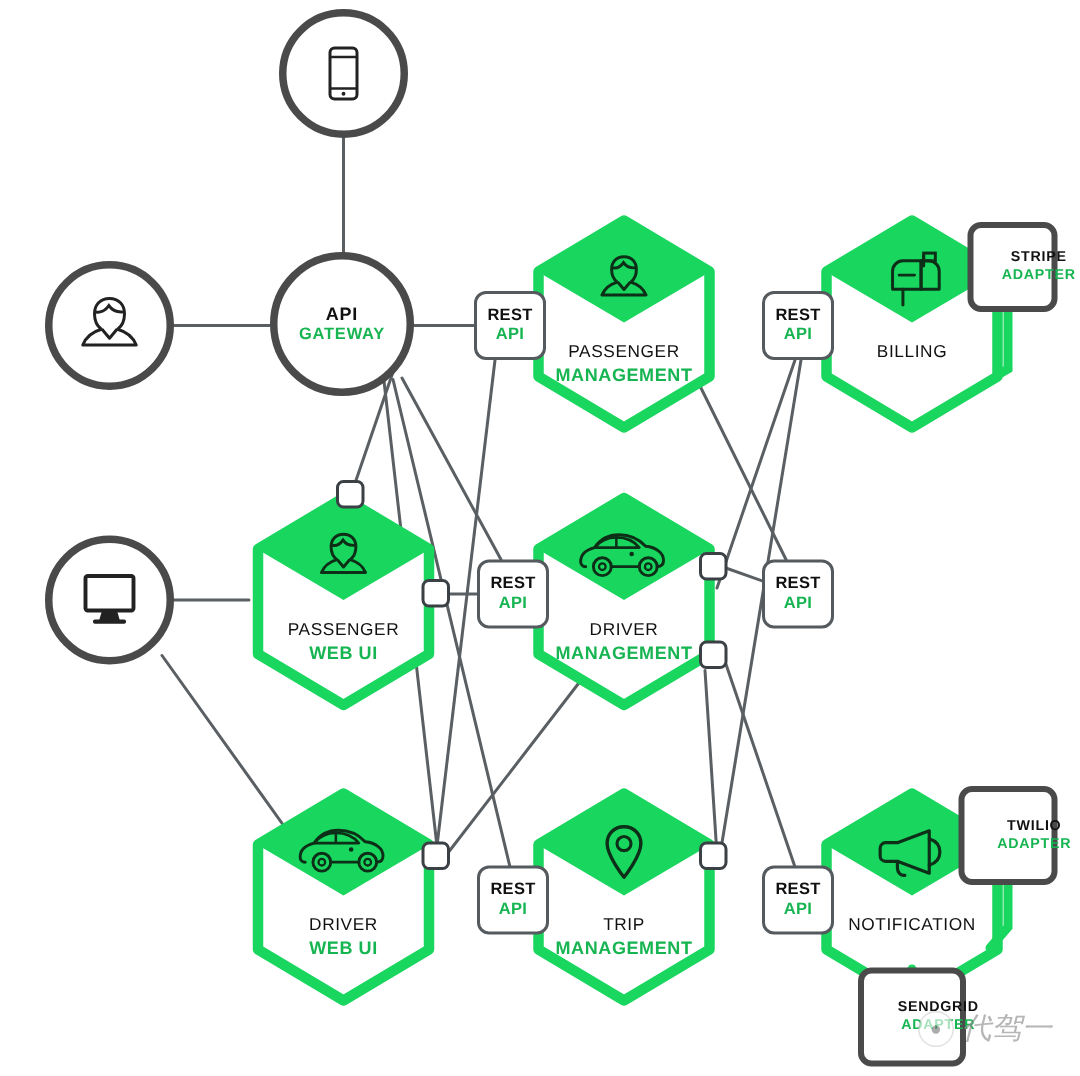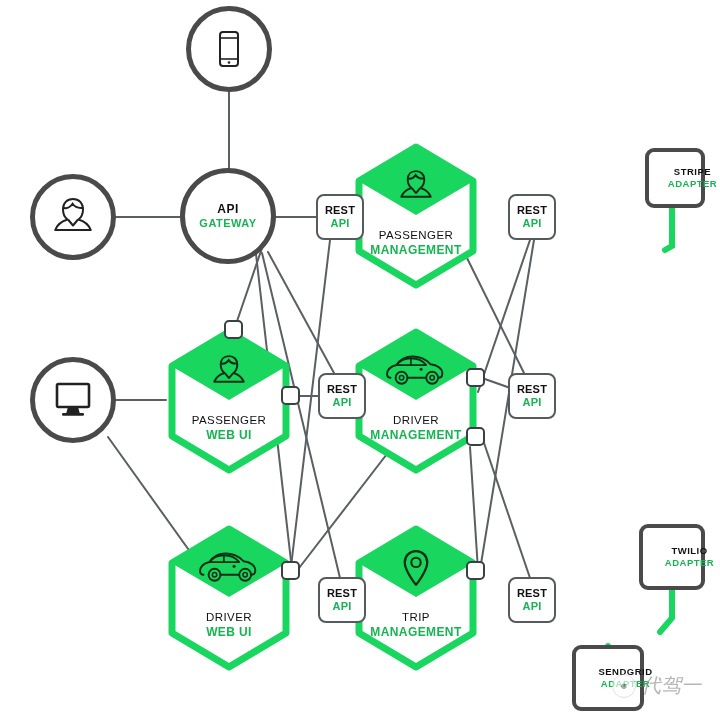--- a/index.html
+++ b/index.html
@@ -256,20 +256,40 @@
           <path d="M15 14c3 .6 6.5 -1.2 8.6 -4.2 1.8 2.6 5.2 4.4 9 4.2" fill="none" stroke="#0d2f18" stroke-width="2.4" stroke-linecap="round"></path>
           <path d="M19 25.5l5 6 5 -6" fill="none" stroke="#0d2f18" stroke-width="2.4" stroke-linejoin="round"></path>
         </svg>
       </div>
       <div class="hexlabel">
         <span class="l1">PASSENGER</span>
         <span class="l2">MANAGEMENT</span>
       </div>
     </div>
 
+    <div class="hex" style="left:545px; top:143px;">
+      <svg class="hexsvg" viewBox="0 0 126 146">
+        <polygon points="63,4 120,38 120,108 63,142 6,108 6,38" fill="#ffffff" stroke="#19d65f" stroke-width="7" stroke-linejoin="round"></polygon>
+        <polygon points="63,6 119,39 63,72 7,39" fill="#19d65f"></polygon>
+      </svg>
+      <div class="hexicon">
+        <svg width="42" height="38" viewBox="0 0 48 44">
+          <path d="M9 16c0-4.4 3.6-8 8-8h14v22H9V16z" fill="none" stroke="#0d2f18" stroke-width="2.3" stroke-linejoin="round"></path>
+          <path d="M31 8h6c4.4 0 8 3.6 8 8v14h-14V8z" fill="none" stroke="#0d2f18" stroke-width="2.3" stroke-linejoin="round"></path>
+          <line x1="17" y1="30" x2="17" y2="42" stroke="#0d2f18" stroke-width="2.3" stroke-linecap="round"></line>
+          <path d="M33 4v8" stroke="#0d2f18" stroke-width="2.3" stroke-linecap="round"></path>
+          <rect x="33" y="2" width="9" height="6" fill="none" stroke="#0d2f18" stroke-width="2.3"></rect>
+          <line x1="14" y1="19" x2="26" y2="19" stroke="#0d2f18" stroke-width="2.1" stroke-linecap="round"></line>
+        </svg>
+      </div>
+      <div class="hexlabel">
+        <span class="l1">BILLING</span>
+        <span class="l2"></span>
+      </div>
+    </div>
 
     <div class="hex" style="left:166px; top:328px;">
       <svg class="hexsvg" viewBox="0 0 126 146">
         <polygon points="63,4 120,38 120,108 63,142 6,108 6,38" fill="#ffffff" stroke="#19d65f" stroke-width="7" stroke-linejoin="round"></polygon>
         <polygon points="63,6 119,39 63,72 7,39" fill="#19d65f"></polygon>
       </svg>
       <div class="hexicon">
         <svg width="40" height="38" viewBox="0 0 48 46">
           <path d="M24 5c-6.2 0-10 4.3-10 10.2 0 5 2.2 8.6 4.6 10.3 -5.6 1.6 -10.3 5.2 -12.4 10.5h35.6c-2.1 -5.3 -6.8 -8.9 -12.4 -10.5 2.4 -1.7 4.6 -5.3 4.6 -10.3C34 9.3 30.2 5 24 5z" fill="none" stroke="#0d2f18" stroke-width="2.4" stroke-linejoin="round"></path>
           <path d="M15 14c3 .6 6.5 -1.2 8.6 -4.2 1.8 2.6 5.2 4.4 9 4.2" fill="none" stroke="#0d2f18" stroke-width="2.4" stroke-linecap="round"></path>
@@ -341,20 +361,37 @@
           <path d="M16 3c-7 0-12 5.2-12 12 0 9 12 24 12 24s12-15 12-24c0-6.8-5-12-12-12z" fill="none" stroke="#0d2f18" stroke-width="2.4" stroke-linejoin="round"></path>
           <circle cx="16" cy="15" r="5" fill="none" stroke="#0d2f18" stroke-width="2.2"></circle>
         </svg>
       </div>
       <div class="hexlabel">
         <span class="l1">TRIP</span>
         <span class="l2">MANAGEMENT</span>
       </div>
     </div>
 
+    <div class="hex" style="left:545px; top:525px;">
+      <svg class="hexsvg" viewBox="0 0 126 146">
+        <polygon points="63,4 120,38 120,108 63,142 6,108 6,38" fill="#ffffff" stroke="#19d65f" stroke-width="7" stroke-linejoin="round"></polygon>
+        <polygon points="63,6 119,39 63,72 7,39" fill="#19d65f"></polygon>
+      </svg>
+      <div class="hexicon">
+        <svg width="46" height="36" viewBox="0 0 52 40">
+          <path d="M6 13h9l24 -9v32l-24 -9H6c-2.2 0-4-1.8-4-4v-6c0-2.2 1.8-4 4-4z" fill="none" stroke="#0d2f18" stroke-width="2.4" stroke-linejoin="round"></path>
+          <path d="M39 10c5 1.6 8 5 8 10s-3 8.4-8 10" fill="none" stroke="#0d2f18" stroke-width="2.4" stroke-linecap="round"></path>
+          <path d="M15 27v5c0 3.4 2.6 6 5.6 5.6" fill="none" stroke="#0d2f18" stroke-width="2.4" stroke-linecap="round"></path>
+        </svg>
+      </div>
+      <div class="hexlabel">
+        <span class="l1">NOTIFICATION</span>
+        <span class="l2"></span>
+      </div>
+    </div>
 
     <svg style="position:absolute;left:0;top:0;width:720px;height:717px;pointer-events:none;" viewBox="0 0 720 717">
       <g stroke="#19d65f" stroke-width="6" fill="none" stroke-linecap="round">
         <path d="M672 200 L672 246 L665 250"></path>
         <path d="M672 585 L672 618 L660 632"></path>
         <path d="M608 646 L608 660"></path>
       </g>
     </svg>
 
     <div class="restbox" style="left:316px; top:194px;">

